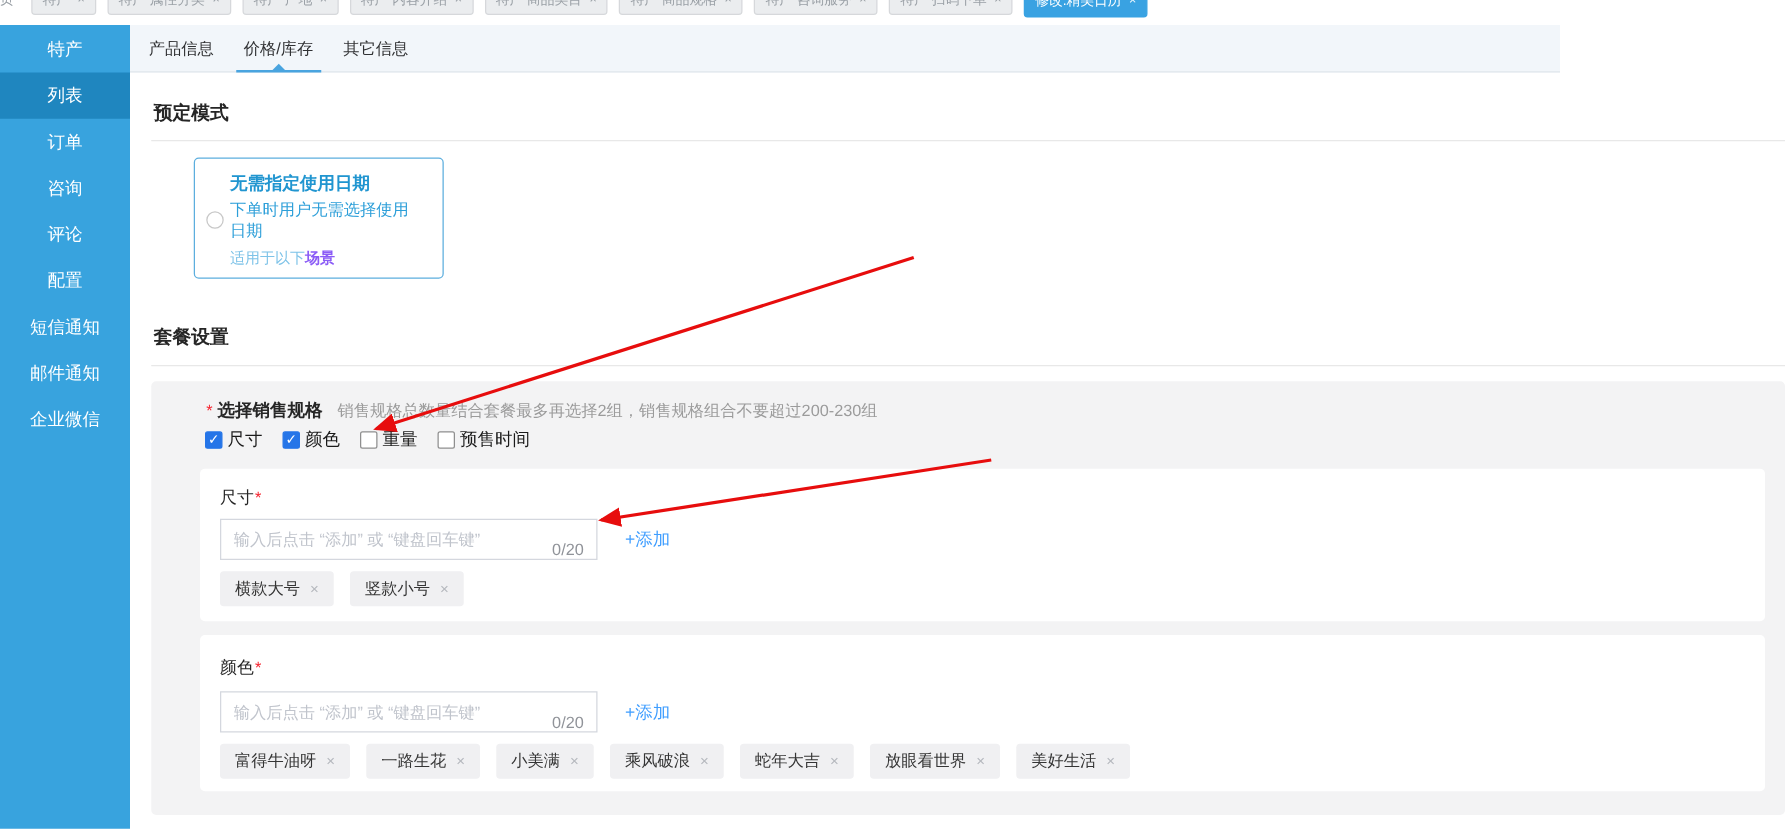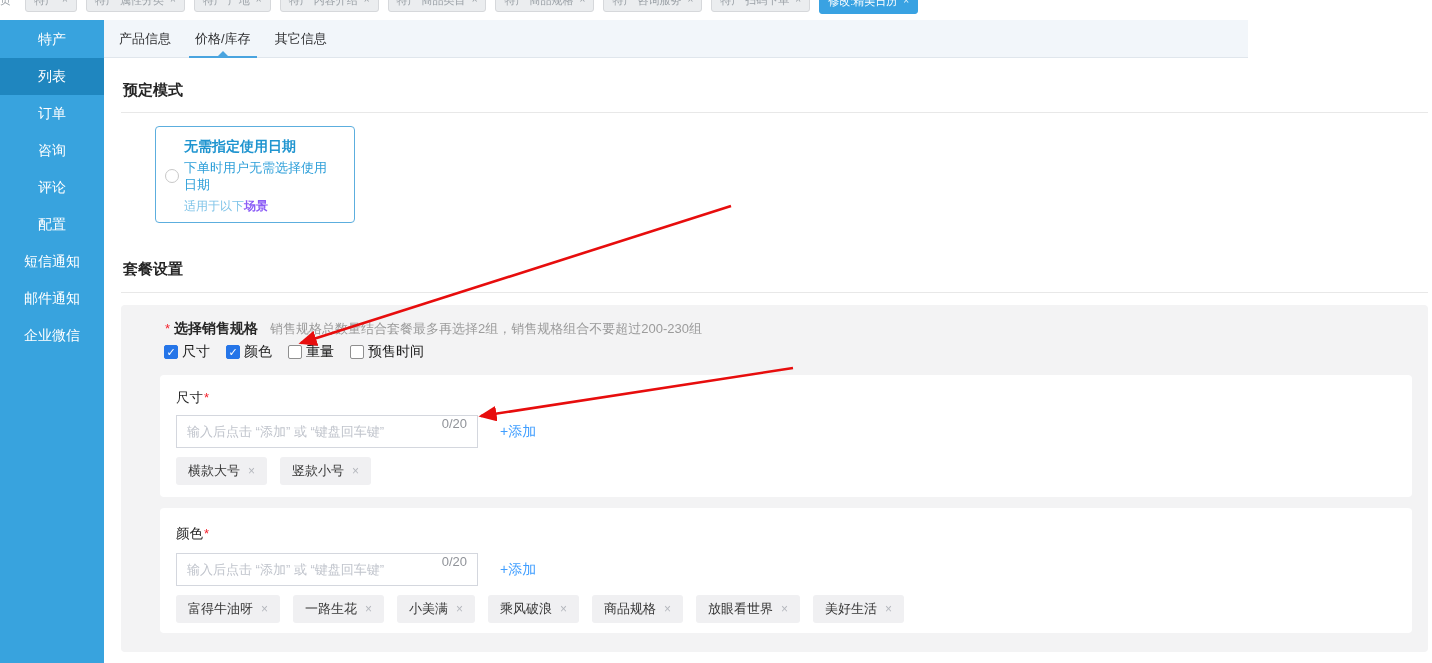--- a/index.html
+++ b/index.html
@@ -61,21 +61,21 @@
   .cb.checked { background:#2575e8; border-color:#2575e8; }
   .cb.checked::after { content:"✓"; color:#fff; font-size:11px; font-weight:bold; line-height:1; }
   .cb-label { font-size:14px; color:#1a1a1a; }
 
   .whitepanel { position:absolute; left:39px; width:1252px; background:#fff; border-radius:4px; }
   .panelA { top:70px; height:122px; }
   .panelB { top:203px; height:125px; }
   .wp-label { position:absolute; left:16px; font-size:13.5px; color:#262626; }
   .wp-label .req { margin-left:1px; margin-right:0; }
   .input-wrap { position:absolute; left:16px; width:302px; height:33px; border:1px solid #d4d7de;
-    background:#fff; display:flex; align-items:flex-start; }
+    background:#fff; display:flex; align-items:flex-end; }
   .input-wrap input { flex:1; border:none; outline:none; height:100%; padding:0 8px 0 10px;
     font-size:13px; color:#333; font-family:inherit; min-width:0; background:transparent; }
   .input-wrap input::placeholder { color:#c0c4cc; }
   .counter { font-size:13px; color:#909399; margin-right:10px; white-space:nowrap; }
   .addlink { position:absolute; left:340px; font-size:14px; color:#409eff; cursor:pointer; white-space:nowrap; }
   .tagrow { position:absolute; left:16px; display:flex; gap:13px; }
   .tag { height:28px; background:#f0f0f2; border-radius:3px; padding:0 12px; display:flex;
     align-items:center; gap:8px; font-size:13px; color:#353535; white-space:nowrap; cursor:default; }
   .tag .x { color:#b4b7bd; font-size:12px; cursor:pointer; }
 
@@ -228,21 +228,21 @@
       </div>
       <div class="tag">
         <span>小美满</span>
         <span class="x">×</span>
       </div>
       <div class="tag">
         <span>乘风破浪</span>
         <span class="x">×</span>
       </div>
       <div class="tag">
-        <span>商品规格</span>
+        <span>蛇年大吉</span>
         <span class="x">×</span>
       </div>
       <div class="tag">
         <span>放眼看世界</span>
         <span class="x">×</span>
       </div>
       <div class="tag">
         <span>美好生活</span>
         <span class="x">×</span>
       </div>

